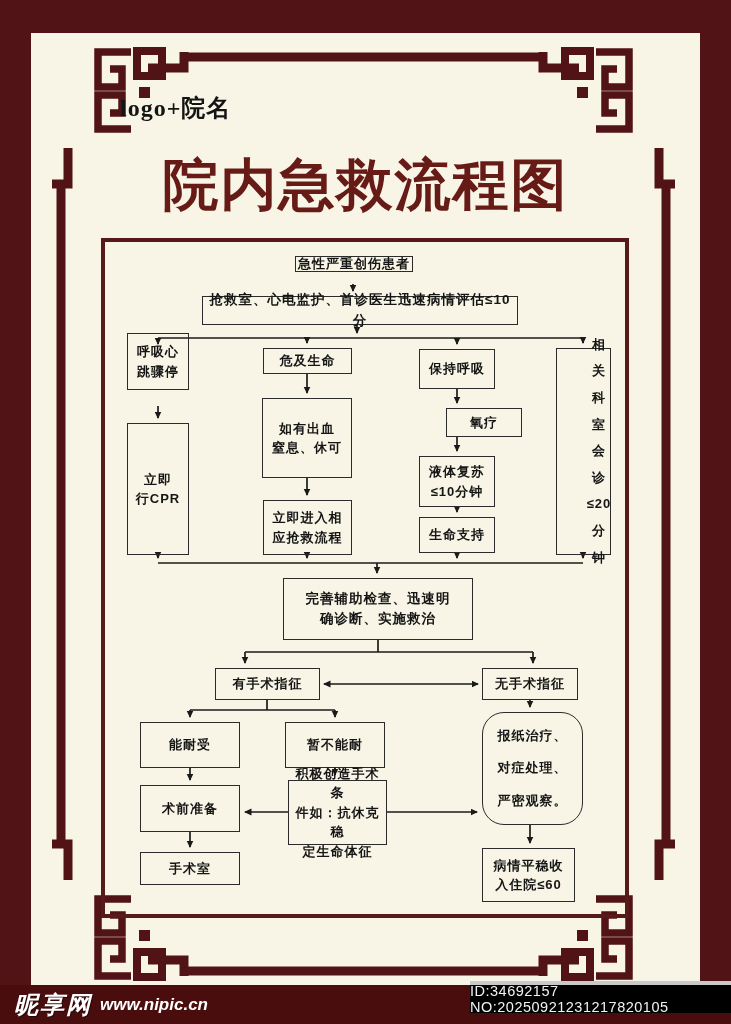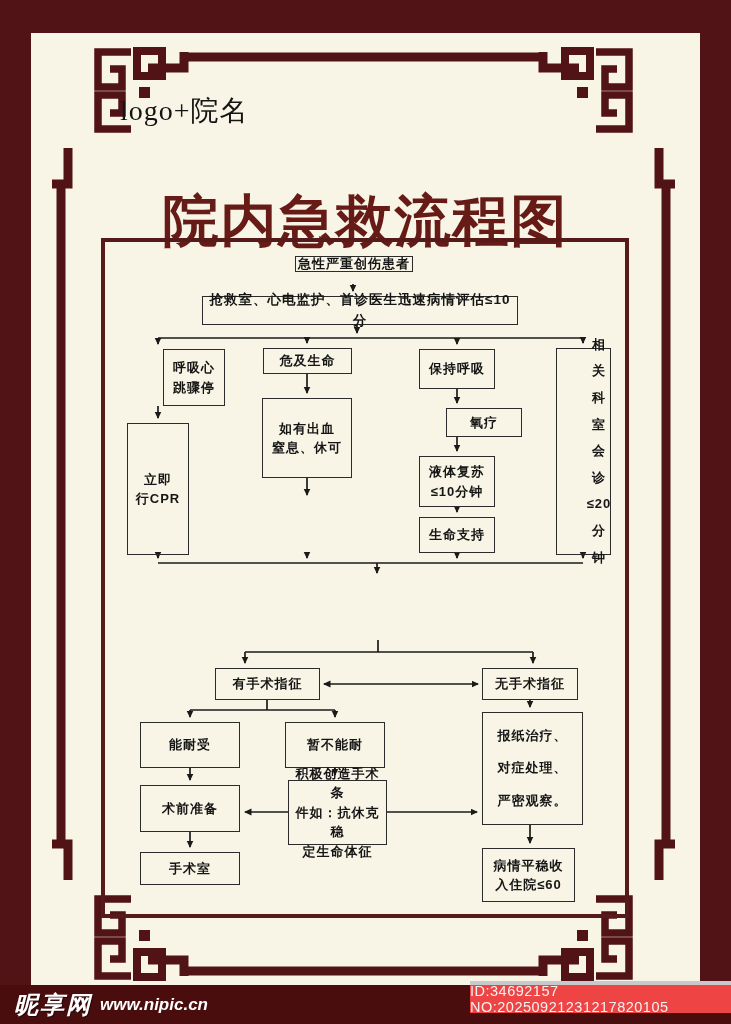--- a/index.html
+++ b/index.html
@@ -10,54 +10,54 @@
   
   .frame-top,.frame-left,.frame-right{position:absolute;background:#521317;}
   .frame-top{left:0;top:0;width:731px;height:33px;}
   .frame-left{left:0;top:0;width:31px;height:985px;}
   .frame-right{right:0;top:0;width:31px;height:985px;}
 
   .svg-layer{position:absolute;left:0;top:0;width:731px;height:1024px;pointer-events:none;}
 
   .logo-text{
     position:absolute;left:120px;top:92px;
-    font-family:"Liberation Serif",serif;font-weight:normal;
-    font-size:28px;color:#141414;letter-spacing:1px;
+    font-family:"Liberation Serif",serif;font-weight:bold;
+    font-size:24px;color:#141414;letter-spacing:1px;
   }
   .poster-title{
     position:absolute;left:0;top:148px;width:731px;text-align:center;
     font-family:Liberation Mono, monospace;font-weight:900;
-    font-size:56px;color:#671b16;letter-spacing:2px;margin-top:36px;
+    font-size:56px;color:#671b16;letter-spacing:2px;
   }
 
   .node{
     position:absolute;box-sizing:border-box;
     border:1.6px solid #2b2b2b;background:transparent;
     display:flex;align-items:center;justify-content:center;
     text-align:center;white-space:pre-line;
     font-weight:bold;color:#151515;font-size:13px;
     letter-spacing:1px;line-height:1.5;
   }
   .node.wide{font-size:13.5px;}
   .node.tall-v{line-height:2.05;padding-left:31px;}
-  .node.loose{line-height:2.5;}
+  .node.loose{line-height:2.5;border-radius:22px;}
 
   
   .footer-bar{position:absolute;left:0;top:985px;width:731px;height:39px;background:#4a0d0d;}
   .footer-gray{position:absolute;left:470px;top:981px;width:261px;height:4px;background:#c9c9c9;}
   .site-mark{
     position:absolute;left:14px;top:989px;color:#ffffff;
     font-style:italic;font-weight:bold;
   }
   .site-name{font-size:24px;letter-spacing:2px;vertical-align:middle;
     text-shadow:1px 1px 0 #2a0606;}
   .site-url{font-size:17px;margin-left:8px;vertical-align:middle;}
   .id-label{
     position:absolute;left:470px;top:985px;width:261px;height:28px;
-    background:#ef4444;display:flex;align-items:center;justify-content:center;
+    background:#000000;display:flex;align-items:center;justify-content:center;
     color:#f2f2f2;font-size:14.5px;letter-spacing:0.5px;
     font-family:"Liberation Sans",sans-serif;
   }
 </style>
 </head>
 <body>
 
 <div class="page">
 
   <div class="frame-top"></div>
@@ -134,41 +134,45 @@
       <line x1="387" y1="812" x2="477" y2="812" marker-end="url(#ah)"></line>
       <line x1="190" y1="832" x2="190" y2="847" marker-end="url(#ah)"></line>
       <line x1="530" y1="700" x2="530" y2="707" marker-end="url(#ah)"></line>
       <line x1="530" y1="825" x2="530" y2="843" marker-end="url(#ah)"></line>
     </g>
   </svg>
 
   <div class="node" style="left:295px;top:256px;width:118px;height:16px;">急性严重创伤患者</div>
   <div class="node wide" style="left:202px;top:296px;width:316px;height:29px;">抢救室、心电监护、首诊医生迅速病情评估≤10分</div>
 
-  <div class="node" style="left:127px;top:349px;width:62px;height:57px;margin-left:36px;">呼吸心
+  <div class="node" style="left:127px;top:333px;width:62px;height:57px;">呼吸心
 跳骤停</div>
   <div class="node" style="left:127px;top:423px;width:62px;height:132px;">立即
 行CPR</div>
 
   <div class="node" style="left:263px;top:348px;width:89px;height:26px;">危及生命</div>
   <div class="node" style="left:262px;top:398px;width:90px;height:80px;">如有出血
 窒息、休可</div>
+  <div class="node" style="left:263px;top:500px;width:89px;height:55px;">立即进入相
+应抢救流程</div>
 
   <div class="node" style="left:419px;top:349px;width:76px;height:40px;">保持呼吸</div>
   <div class="node" style="left:419px;top:408px;width:76px;height:29px;margin-left:27px;">氧疗</div>
   <div class="node" style="left:419px;top:456px;width:76px;height:51px;">液体复苏
 ≤10分钟</div>
   <div class="node" style="left:419px;top:517px;width:76px;height:36px;">生命支持</div>
 
   <div class="node tall-v" style="left:556px;top:348px;width:55px;height:207px;">相关
 科室
 会诊
 ≤20
 分钟</div>
 
+  <div class="node wide" style="left:283px;top:578px;width:190px;height:62px;">完善辅助检查、迅速明
+确诊断、实施救治</div>
 
   <div class="node" style="left:215px;top:668px;width:105px;height:32px;">有手术指征</div>
   <div class="node" style="left:482px;top:668px;width:96px;height:32px;">无手术指征</div>
 
   <div class="node" style="left:140px;top:722px;width:100px;height:46px;">能耐受</div>
   <div class="node" style="left:285px;top:722px;width:100px;height:46px;">暂不能耐</div>
 
   <div class="node" style="left:140px;top:785px;width:100px;height:47px;">术前准备</div>
   <div class="node" style="left:288px;top:780px;width:99px;height:65px;">积极创造手术条
 件如：抗休克稳

